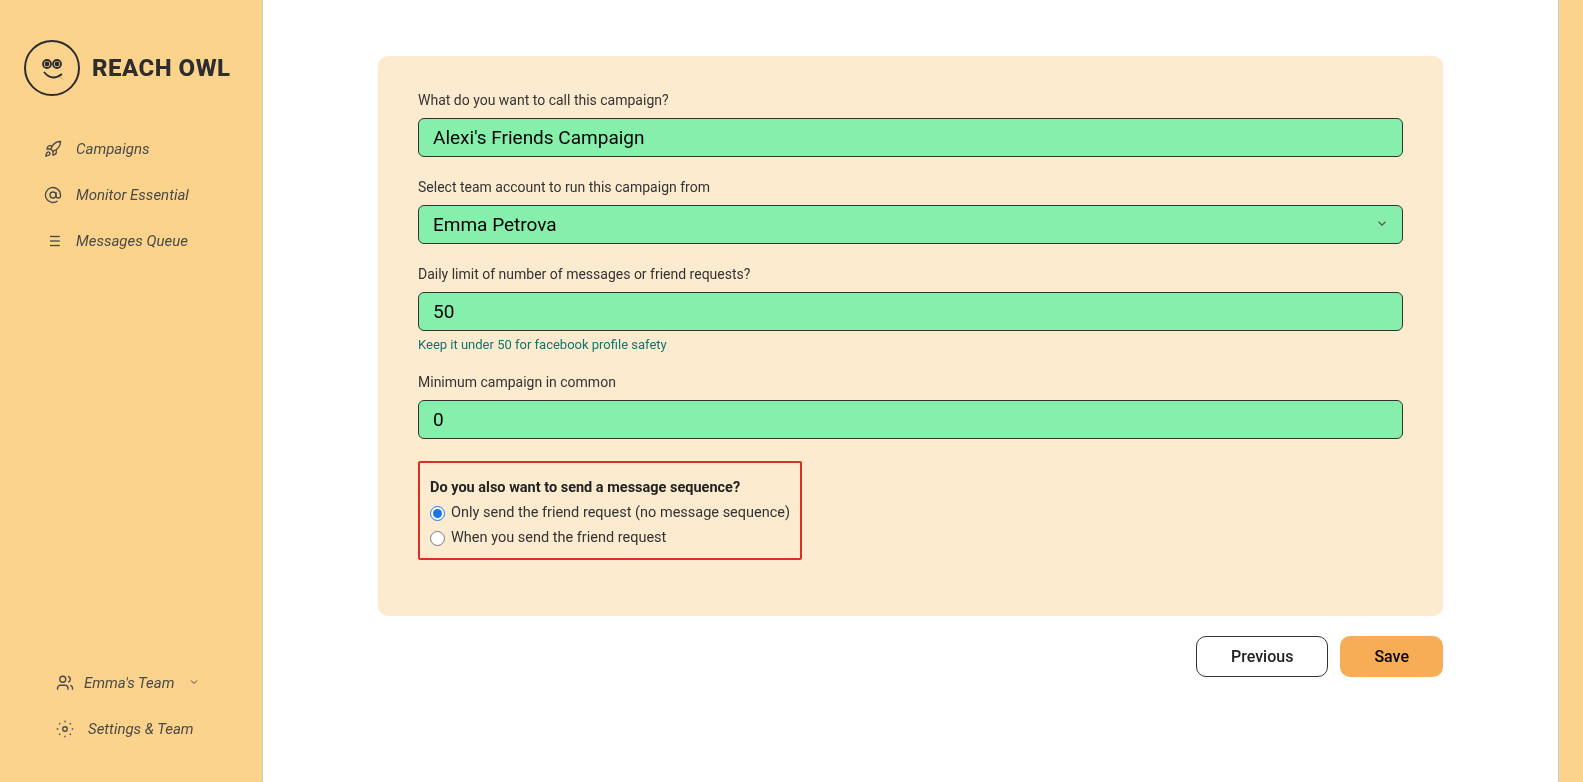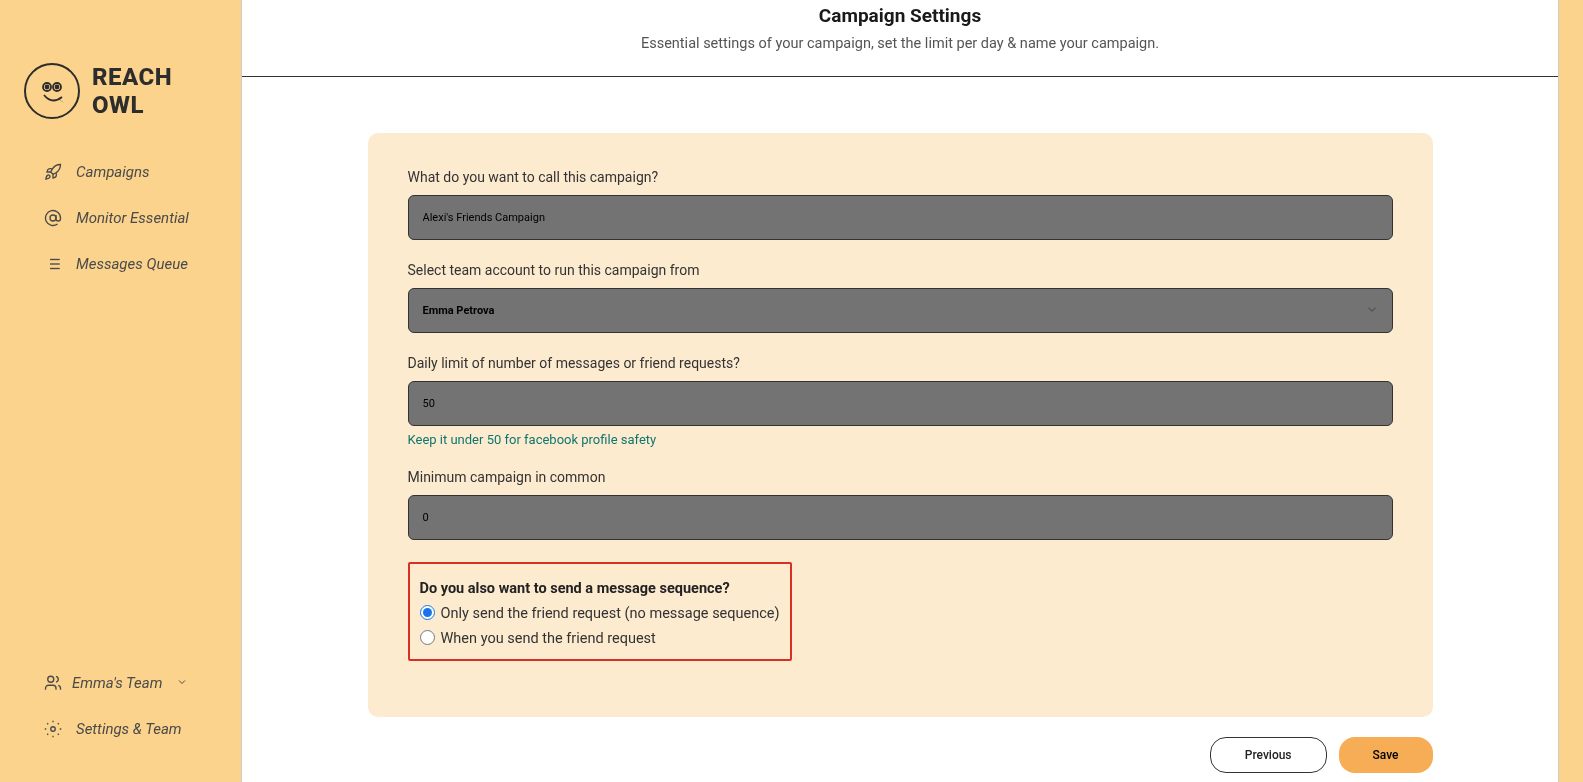--- a/index.html
+++ b/index.html
@@ -15,26 +15,25 @@
       width: 1583px;
       overflow: hidden;
     }
     
     .app-container {
       display: flex;
       height: 100%;
     }
     
     .sidebar {
-      width: 241px;
+      width: 262px;
       background: #fbd38d;
       display: flex;
       flex-direction: column;
       padding: 20px 0;
-      margin-top: 23px;
     }
     
     .logo {
       display: flex;
       align-items: center;
       gap: 12px;
       padding: 20px 24px 30px 24px;
     }
     
     .logo-icon {
@@ -75,20 +74,21 @@
       width: 18px;
       height: 18px;
       display: flex;
       align-items: center;
       justify-content: center;
     }
     
     .sidebar-bottom {
       margin-top: auto;
       padding-bottom: 10px;
+      padding-left: 12px;
     }
     
     .team-toggle {
       display: flex;
       align-items: center;
       gap: 10px;
     }
     
     .chevron-small {
       margin-left: 4px;
@@ -149,33 +149,32 @@
     
     .form-label {
       display: block;
       font-size: 14px;
       color: #333;
       margin-bottom: 10px;
     }
     
     .form-input, .form-select {
       width: 100%;
-      padding: 15px 14px;
+      padding: 7px 14px;
       border: 1px solid #333;
       border-radius: 6px;
-      font-size: 11px;
-      background: #737373;
+      font-size: 19px;
+      background: #86efac;
       font-family: inherit;
     }
     
     .form-select {
       appearance: none;
       background-image: none;
       position: relative;
-      font-weight: bold;
     }
     
     .select-wrapper {
       position: relative;
     }
     
     .select-chevron {
       position: absolute;
       right: 14px;
       top: 50%;
@@ -199,21 +198,21 @@
     
     .radio-question {
       font-size: 14.5px;
       font-weight: 700;
       color: #222;
       margin-bottom: 8px;
     }
     
     .radio-option {
       display: flex;
-      align-items: flex-start;
+      align-items: flex-end;
       gap: 6px;
       margin-bottom: 8px;
       font-size: 14.5px;
       color: #333;
       cursor: pointer;
     }
     
     .radio-option:last-child {
       margin-bottom: 0;
     }
@@ -228,22 +227,22 @@
     .button-row {
       display: flex;
       justify-content: flex-end;
       gap: 12px;
       max-width: 1065px;
       margin: 20px auto 0 auto;
     }
     
     .btn {
       padding: 10px 34px;
-      border-radius: 16px;
-      font-size: 12px;
+      border-radius: 10px;
+      font-size: 16px;
       font-weight: 500;
       cursor: pointer;
       border: 1px solid transparent;
       font-family: inherit;
     }
     
     .btn-secondary {
       background: #fff;
       border: 1px solid #333;
       color: #222;
@@ -335,24 +334,20 @@
             <path d="M12 1v2m0 18v2M4.22 4.22l1.42 1.42m12.72 12.72l1.42 1.42M1 12h2m18 0h2M4.22 19.78l1.42-1.42M18.36 5.64l1.42-1.42"></path>
           </svg>
         </span>
         <span>Settings &amp; Team</span>
       </div>
     </div>
   </aside>
 
   <main class="main-area">
     <div class="content-wrapper">
-      <header class="page-header">
-        <h1 class="page-title">Campaign Settings</h1>
-        <p class="page-subtitle">Essential settings of your campaign, set the limit per day &amp; name your campaign.</p>
-      </header>
 
       <div class="form-scroll">
         <div class="form-card">
           
           <div class="form-group">
             <label class="form-label">What do you want to call this campaign?</label>
             <input type="text" class="form-input" value="Alexi's Friends Campaign" style="">
           </div>
           
           <div class="form-group">

